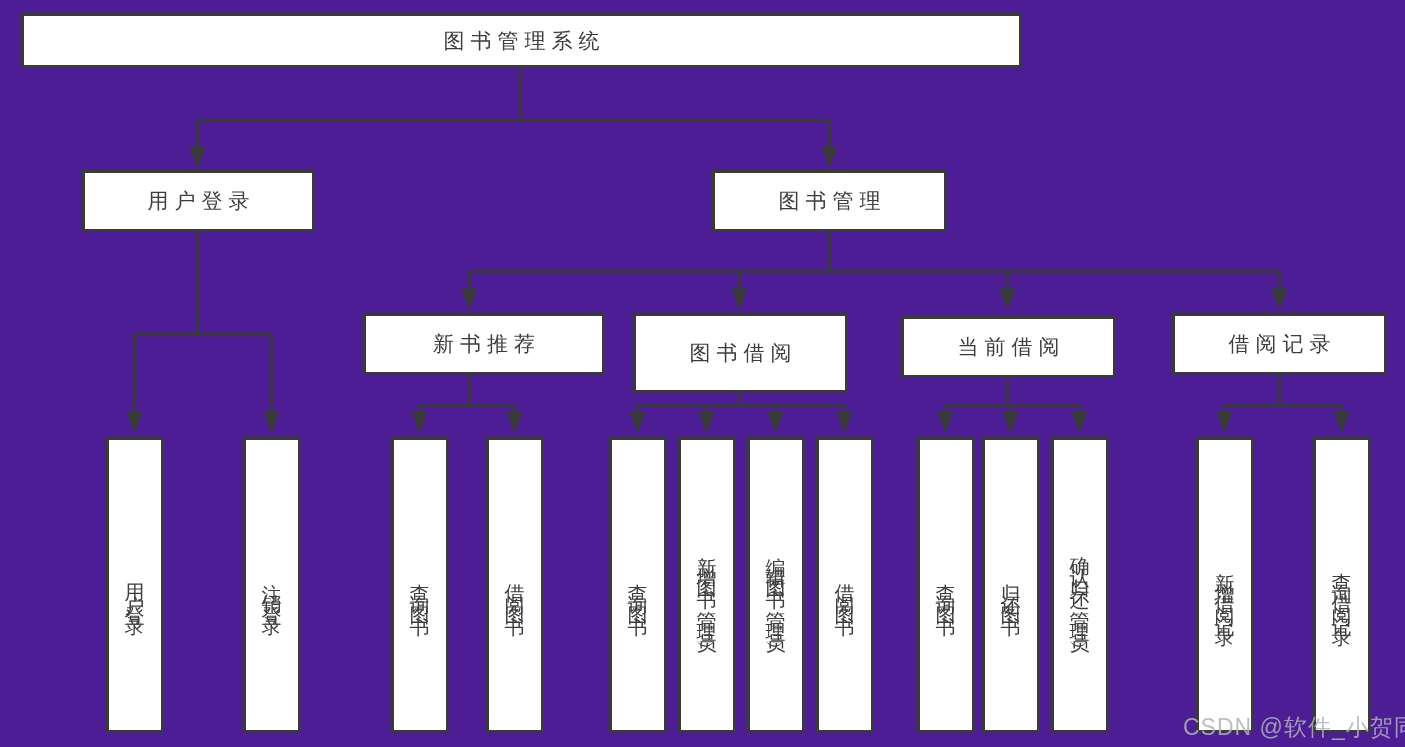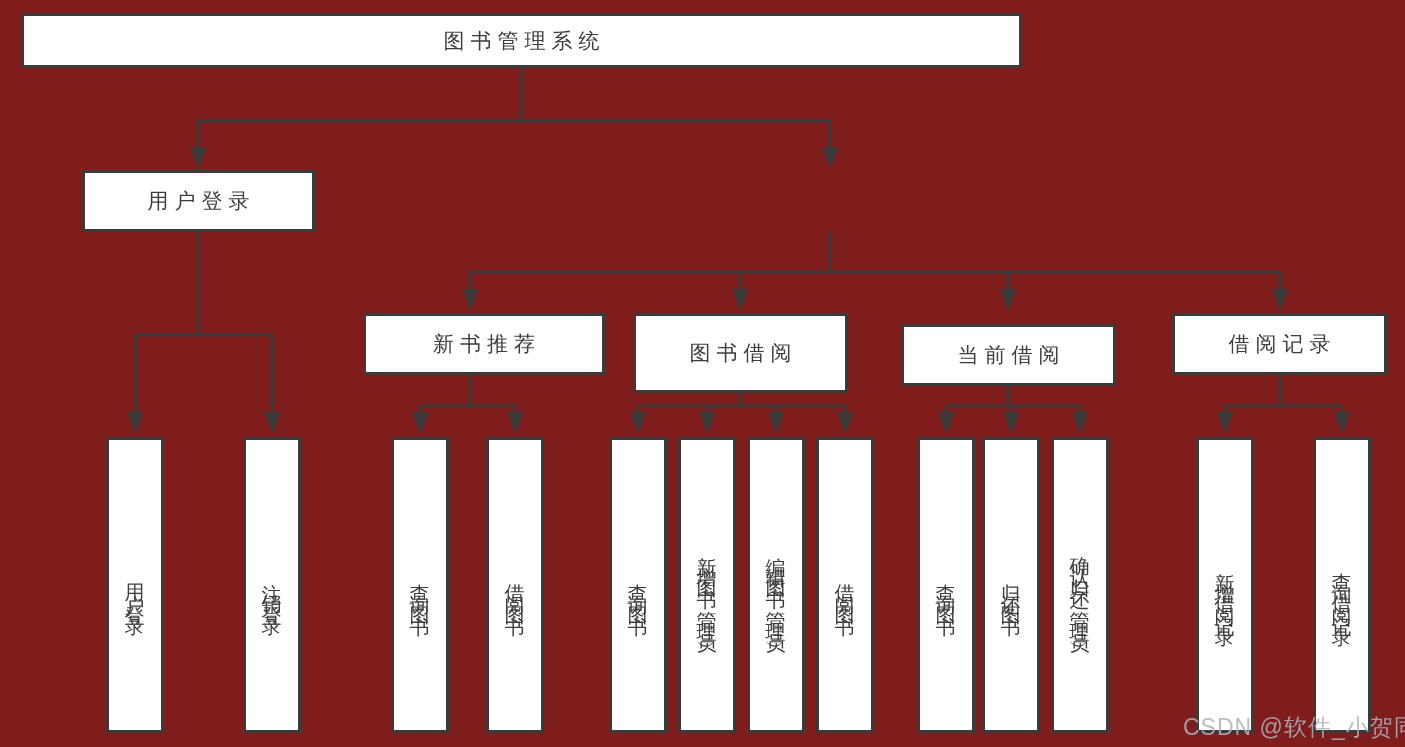--- a/index.html
+++ b/index.html
@@ -1,20 +1,20 @@
 <!DOCTYPE html>
 <html><head>
 <meta charset="utf-8">
 <style>
   html, body { margin: 0; padding: 0; background: #ffffff; }
   .diagram {
     position: relative;
     width: 1405px;
     height: 747px;
-    background: #7f1d1d;
+    background: #4c1d95;
     overflow: hidden;
     font-family: "Liberation Sans", sans-serif;
     color: #3d3d3d;
   }
   .connector-svg {
     position: absolute;
     left: 0; top: 0;
     width: 1405px; height: 747px;
   }
   .node {
@@ -85,28 +85,31 @@
              M1217 412 L1233 412 L1225 434 Z  M1334 412 L1350 412 L1342 434 Z" fill="#3a3a3a" stroke="none"></path>
   </svg>
 
   <div class="node" style="left:21px; top:13px; width:1001px; height:55px;">
     <span class="h-label">图书管理系统</span>
   </div>
 
   <div class="node" style="left:82px; top:170px; width:233px; height:62px;">
     <span class="h-label">用户登录</span>
   </div>
+  <div class="node" style="left:712px; top:170px; width:235px; height:62px;">
+    <span class="h-label">图书管理</span>
+  </div>
 
   <div class="node" style="left:363px; top:313px; width:242px; height:62px;">
     <span class="h-label">新书推荐</span>
   </div>
   <div class="node" style="left:633px; top:313px; width:215px; height:80px;">
     <span class="h-label">图书借阅</span>
   </div>
-  <div class="node" style="left:901px; top:324px; width:215px; height:62px;">
+  <div class="node" style="left:901px; top:316px; width:215px; height:62px;">
     <span class="h-label">当前借阅</span>
   </div>
   <div class="node" style="left:1172px; top:313px; width:215px; height:62px;">
     <span class="h-label">借阅记录</span>
   </div>
 
   <div class="node leaf" style="left:106px; top:437px; width:58px; height:296px;">
     <span>用户登录</span>
   </div>
   <div class="node leaf" style="left:243px; top:437px; width:58px; height:296px;">

